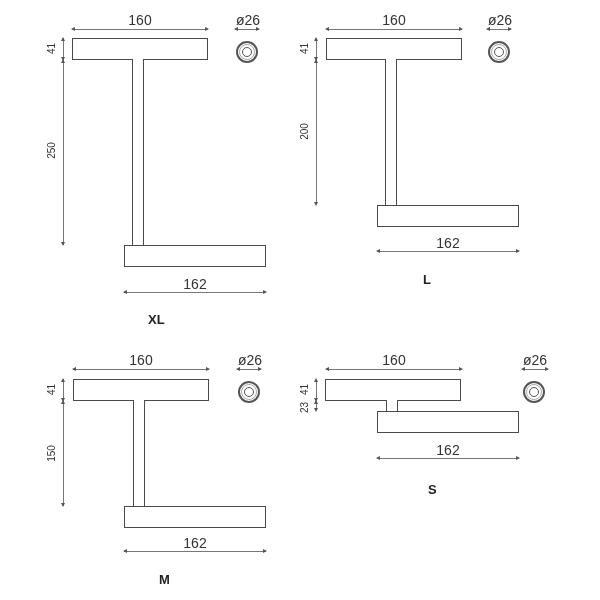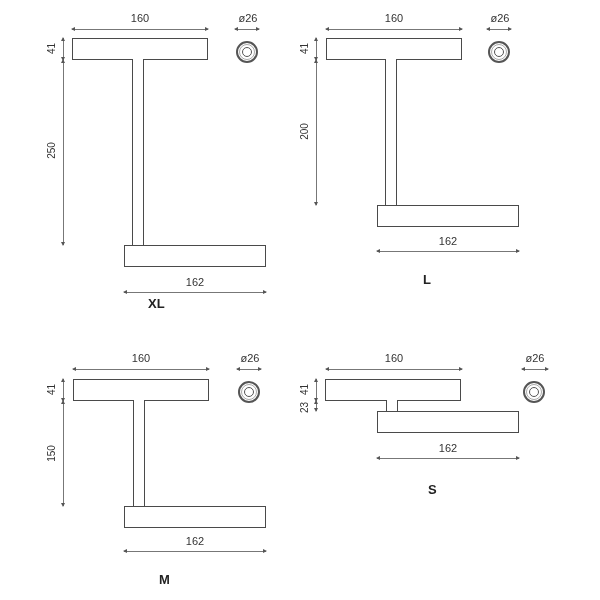--- a/index.html
+++ b/index.html
@@ -10,21 +10,21 @@
   .hdim { position: absolute; height: 0; border-top: 1px solid #777; }
   .hdim::before, .hdim::after { content: ""; position: absolute; top: -3px; width: 0; height: 0;
          border-top: 2.5px solid transparent; border-bottom: 2.5px solid transparent; }
   .hdim::before { left: -1px; border-right: 4px solid #555; }
   .hdim::after { right: -1px; border-left: 4px solid #555; }
   .vdim { position: absolute; width: 0; border-left: 1px solid #777; }
   .vdim::before, .vdim::after { content: ""; position: absolute; left: -3px; width: 0; height: 0;
          border-left: 2.5px solid transparent; border-right: 2.5px solid transparent; }
   .vdim::before { top: -1px; border-bottom: 4px solid #555; }
   .vdim::after { bottom: -1px; border-top: 4px solid #555; }
-  .lbl { position: absolute; font-size: 11px; color: #333; text-align: center; white-space: nowrap; }
+  .lbl { position: absolute; font-size: 14px; color: #333; text-align: center; white-space: nowrap; }
   .vlbl { position: absolute; font-size: 10px; color: #333; transform: rotate(-90deg); transform-origin: center; white-space: nowrap; text-align: center; width: 30px; }
   .variant { position: absolute; font-size: 13px; font-weight: bold; color: #222; }
   .ring { position: absolute; width: 22px; height: 22px; border-radius: 50%; border: 2px solid #555; box-sizing: border-box; background: #fff; }
   .ring::before { content: ""; position: absolute; left: 1px; top: 1px; right: 1px; bottom: 1px; border-radius: 50%; border: 1.5px solid #aaa; }
   .ring::after { content: ""; position: absolute; left: 4px; top: 4px; right: 4px; bottom: 4px; border-radius: 50%; border: 1.2px solid #555; }
 </style>
 </head>
 <body>
 
 <div>
@@ -38,21 +38,21 @@
   <div class="vlbl" style="left:36px; top:43px;">41</div>
   <div class="vdim" style="left:63px; top:60px; height:185px;"></div>
   <div class="vlbl" style="left:36px; top:145px;">250</div>
 
   <div class="bar" style="left:72px; top:38px; width:136px; height:22px;"></div>
   <div class="stem" style="left:132px; top:59px; width:12px; height:187px;"></div>
   <div class="bar" style="left:124px; top:245px; width:142px; height:22px;"></div>
 
   <div class="lbl" style="left:175px; top:276px; width:40px;">162</div>
   <div class="hdim" style="left:124px; top:292px; width:142px;"></div>
-  <div class="variant" style="left:148px; top:296px;">XL</div>
+  <div class="variant" style="left:148px; top:312px;">XL</div>
 </div>
 
 <div>
   <div class="hdim" style="left:326px; top:29px; width:136px;"></div>
   <div class="lbl" style="left:374px; top:12px; width:40px;">160</div>
   <div class="lbl" style="left:485px; top:12px; width:30px;">ø26</div>
   <div class="hdim" style="left:487px; top:29px; width:24px;"></div>
   <div class="ring" style="left:488px; top:41px;"></div>
 
   <div class="vdim" style="left:316px; top:38px; height:22px;"></div>

